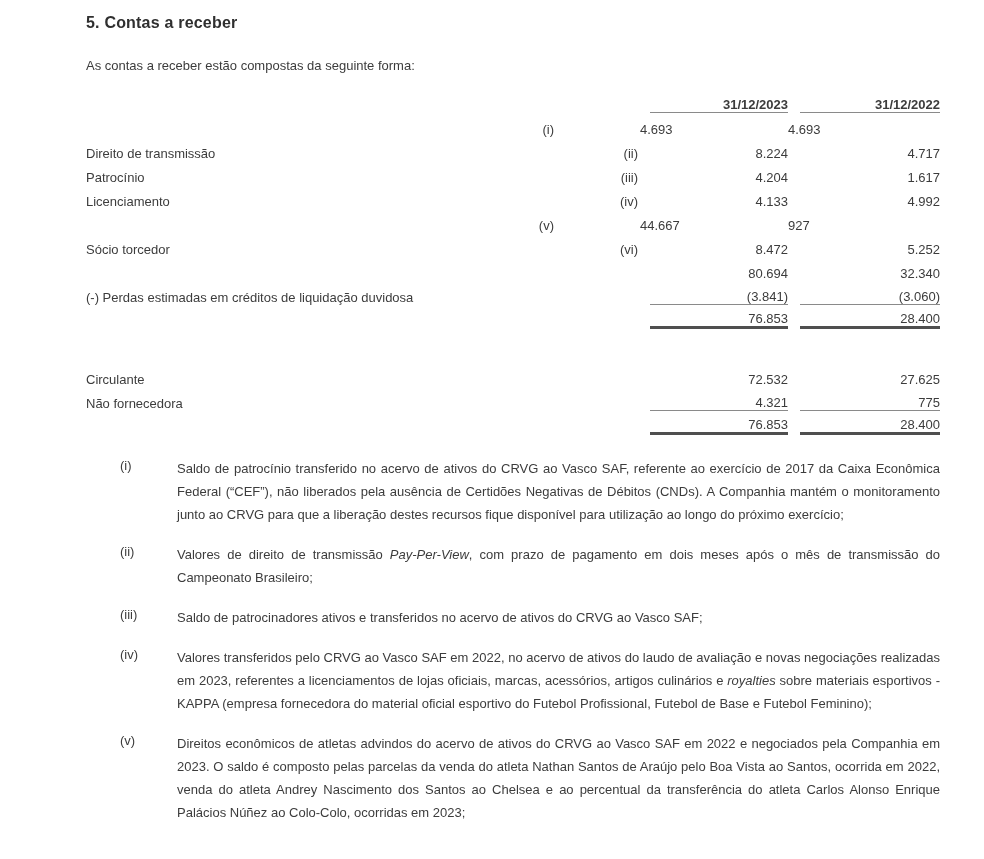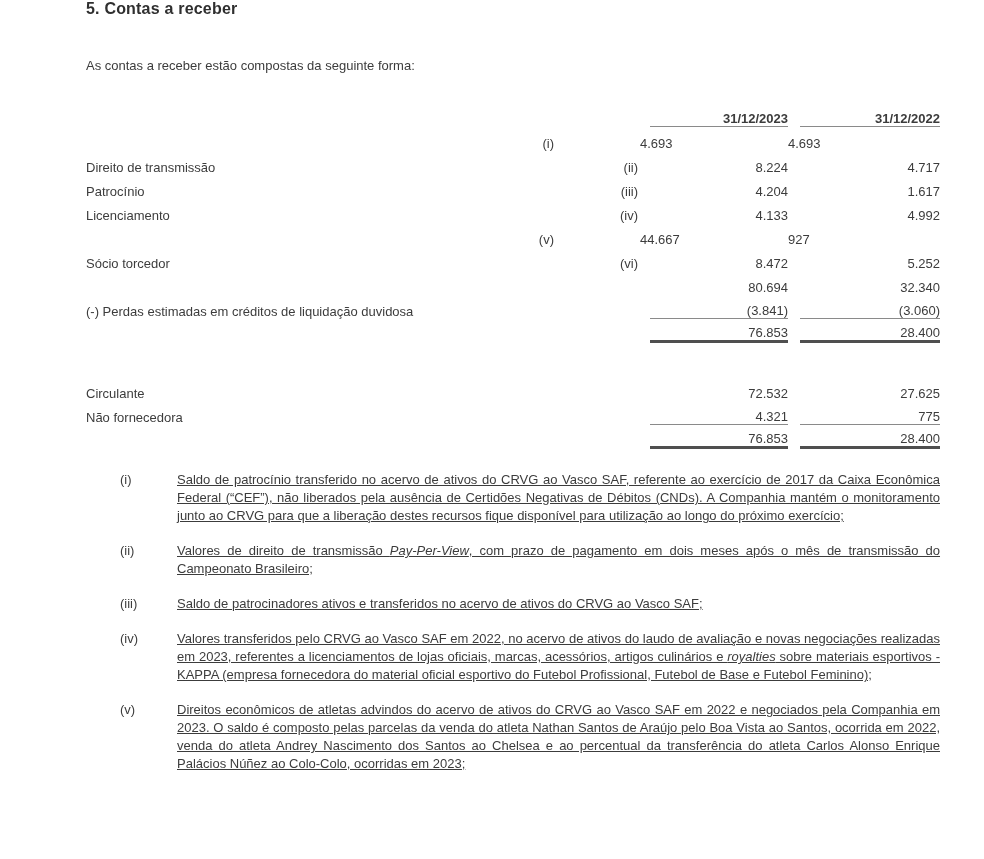--- a/index.html
+++ b/index.html
@@ -11,36 +11,36 @@
     width: 984px;
     height: 859px;
     font-family: "Liberation Sans", sans-serif;
     color: #3c3c3c;
     overflow: hidden;
   }
   .page {
     box-sizing: border-box;
     width: 984px;
     height: 859px;
-    padding: 0 44px 0 86px;
+    padding: 14px 44px 0 86px;
   }
   .title {
     font-size: 16px;
     font-weight: bold;
     color: #2f2f2f;
     margin: 0;
     letter-spacing: 0.2px;
   }
   .intro {
     font-size: 13px;
-    margin: 40px 0 0 0;
+    margin: 26px 0 0 0;
   }
   
   .table {
-    margin-top: 34px;
+    margin-top: 20px;
     width: 854px;
     font-size: 13px;
   }
   .trow {
     display: grid;
     grid-template-columns: 470px 84px 10px 138px 12px 140px;
     align-items: end;
     height: 24px;
   }
   .trow.header { height: 20px; font-weight: bold; }
@@ -62,22 +62,21 @@
     display: grid;
     grid-template-columns: 57px 763px;
     margin-bottom: 17px;
   }
   .fn-ref {
     text-align: left;
     line-height: 18px;
   }
   .fn-text {
     text-align: justify;
-    line-height: 18px;
-    text-decoration: underline;
+    line-height: 23px;
   }
   .it { font-style: italic; }
 </style>
 </head>
 <body>
 
 <div class="page">
   <h1 class="title">5. Contas a receber</h1>
   <p class="intro">As contas a receber estão compostas da seguinte forma:</p>
 

